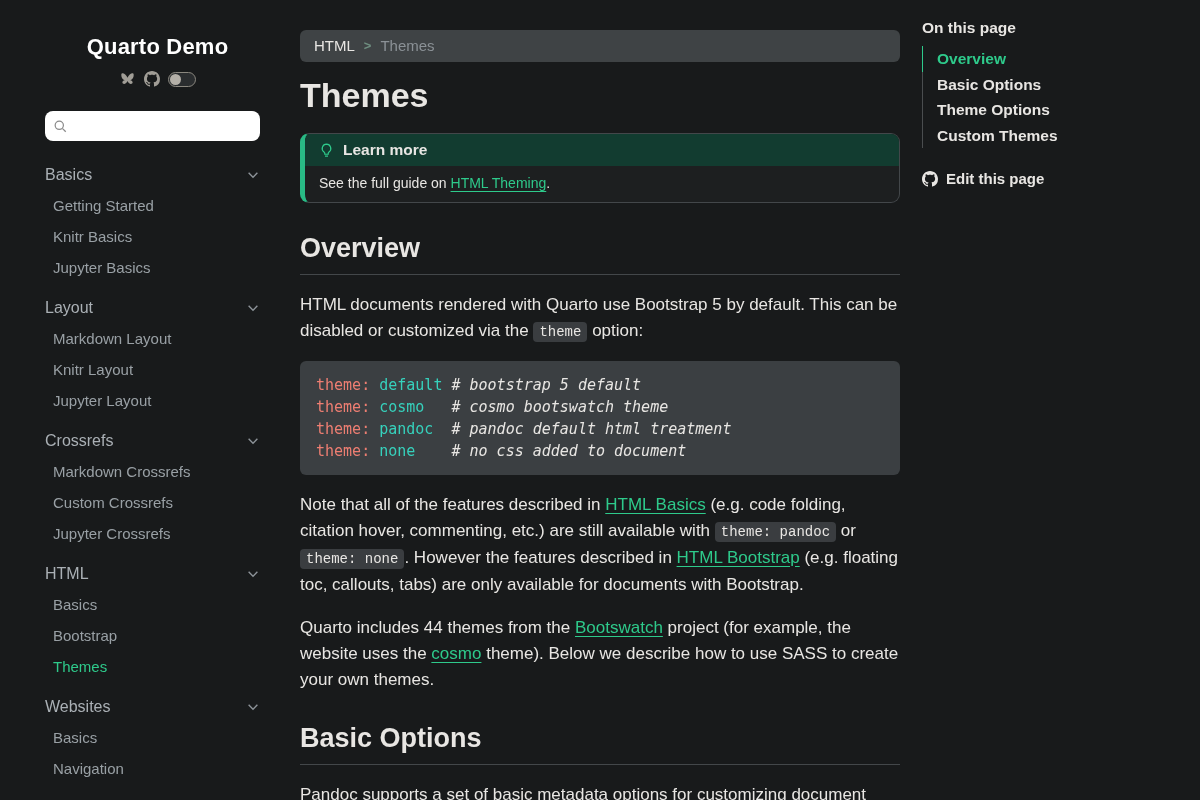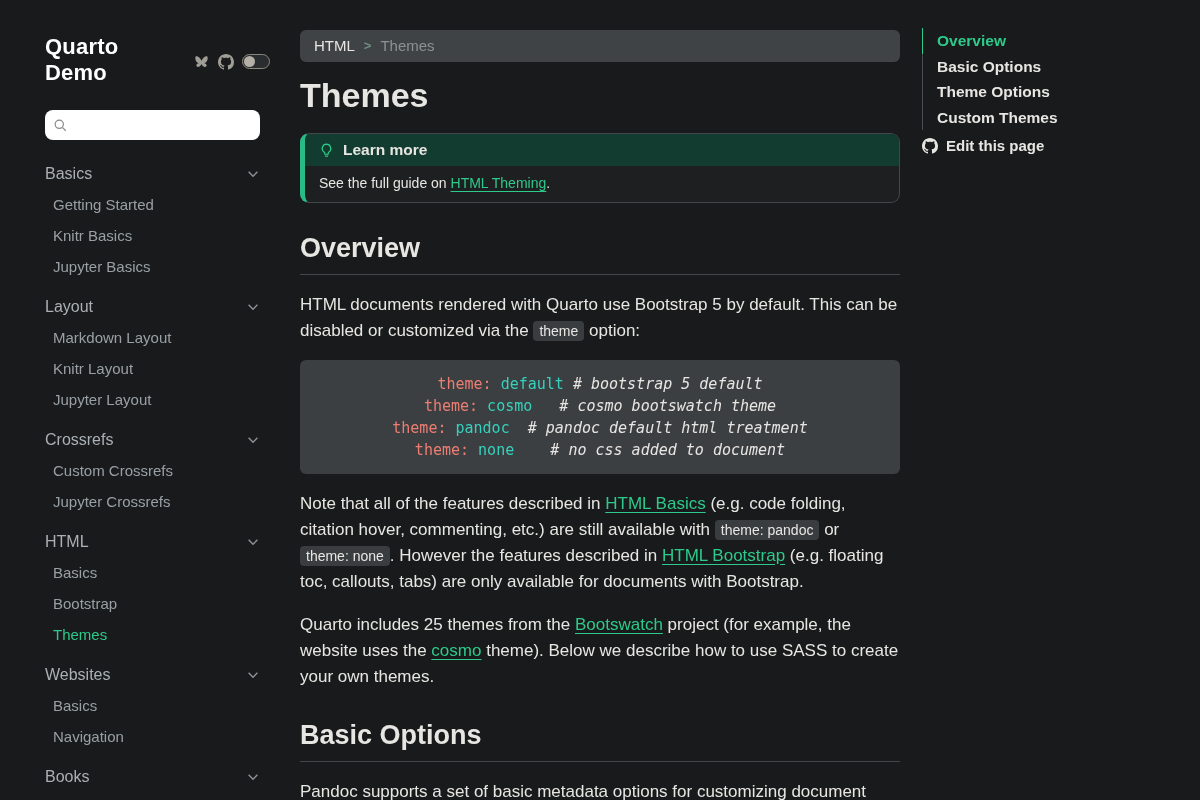--- a/index.html
+++ b/index.html
@@ -11,21 +11,21 @@
   }
   *{box-sizing:border-box;}
   html,body{margin:0;padding:0;}
   body{
     width:1200px;height:800px;overflow:hidden;position:relative;
     background:var(--bg);color:var(--text);
     font-family:"Liberation Sans",sans-serif;
   }
   
   .sidebar{position:absolute;left:0;top:0;width:290px;height:800px;padding:34px 20px 0 45px;}
-  .side-head{display:flex;align-items:center;gap:8px;}
+  .side-head{display:flex;align-items:center;gap:8px;flex-direction:column;}
   .side-title{font-size:22px;font-weight:700;color:#ffffff;letter-spacing:.2px;cursor:pointer;}
   .head-icons{display:flex;align-items:center;gap:8px;margin-top:3px;}
   .head-icons svg{display:block;}
   .toggle{display:inline-block;width:28px;height:15px;border:1px solid #8a877f;border-radius:9px;background:#2a2d2f;position:relative;cursor:pointer;}
   .toggle .knob{position:absolute;left:1px;top:1px;width:11px;height:11px;border-radius:50%;background:#b4b0a8;}
   .searchbox{margin-top:24px;width:215px;height:30px;background:#ffffff;border-radius:8px;display:flex;align-items:center;padding:0 8px;gap:6px;}
   .searchbox input{border:none;outline:none;background:transparent;flex:1;font-size:14px;color:#333;min-width:0;}
   .nav{margin-top:22px;}
   .nav-section{margin-top:16px;}
   .nav-section:first-child{margin-top:0;}
@@ -44,33 +44,33 @@
   h1{font-size:34px;font-weight:700;margin:14px 0 0 0;color:var(--text);}
   .callout{margin-top:18px;border:1px solid var(--border);border-left:5px solid #29ba85;border-radius:9px;overflow:hidden;background:var(--callout-body-bg);}
   .callout-header{background:var(--callout-header-bg);padding:7px 14px;display:flex;align-items:center;gap:9px;font-weight:700;font-size:15.5px;}
   .bulb{width:15px;height:15px;}
   .bulb path{fill:none;stroke:var(--accent);stroke-width:1.3;}
   .callout-body{padding:9px 14px 11px 14px;font-size:14px;}
   h2{font-size:27px;font-weight:700;margin:30px 0 0 0;color:var(--text);}
   .rule{border:none;border-top:1px solid var(--border);margin:10px 0 0 0;}
   p{font-size:17px;line-height:26px;margin:17px 0 0 0;}
   .link{color:var(--accent);text-decoration:underline;text-underline-offset:3px;cursor:pointer;}
-  .ic{font-family:Liberation Sans, sans-serif;font-size:14px;background:var(--inline-code-bg);padding:2px 6px;border-radius:4px;white-space:pre;}
-  .codeblock{margin:16px 0 0 0;background:var(--code-bg);border-radius:6px;padding:13px 16px;font-family:"DejaVu Sans Mono",monospace;font-size:15px;line-height:22px;white-space:pre;text-align:center;}
+  .ic{font-family:Liberation Mono, monospace;font-size:14px;background:var(--inline-code-bg);padding:2px 6px;border-radius:4px;white-space:pre;}
+  .codeblock{margin:16px 0 0 0;background:var(--code-bg);border-radius:6px;padding:13px 16px;font-family:"DejaVu Sans Mono",monospace;font-size:15px;line-height:22px;white-space:pre;}
   .code-line{height:22px;}
   .tok-key{color:var(--code-key);}
   .tok-val{color:var(--code-val);}
   .tok-com{color:var(--text);font-style:italic;}
   
   .toc{position:absolute;left:922px;top:0;width:262px;padding-top:19px;}
   .toc-title{font-size:15.5px;font-weight:700;color:var(--text);}
   .toc-list{list-style:none;margin:9px 0 0 0;padding:0 0 0 0;border-left:1px solid #4a4d4f;}
   .toc-item{font-size:15.5px;font-weight:600;line-height:25.5px;padding-left:14px;color:var(--text);cursor:pointer;}
   .toc-item.active{color:var(--accent);border-left:1px solid var(--accent);margin-left:-1px;}
-  .edit-line{margin-top:7px;display:flex;align-items:center;gap:8px;font-size:15px;font-weight:700;color:var(--text);cursor:pointer;}
+  .edit-line{margin-top:22px;display:flex;align-items:center;gap:8px;font-size:15px;font-weight:700;color:var(--text);cursor:pointer;}
   .gh{display:block;}
 </style>
 </head>
 <body>
 
 <aside class="sidebar">
   <div class="side-head">
     <span class="side-title">Quarto Demo</span>
     <span class="head-icons">
       <svg width="17" height="16" viewBox="0 0 24 24">
@@ -114,20 +114,21 @@
         <div class="nav-item">Knitr Layout</div>
         <div class="nav-item">Jupyter Layout</div>
       </div>
       <div class="nav-section">
         <div class="nav-sec-row">
           <span class="nav-sec-label">Crossrefs</span>
           <svg class="chev" viewBox="0 0 16 16">
             <polyline points="3,5.5 8,10.5 13,5.5"></polyline>
           </svg>
         </div>
+        <div class="nav-item">Markdown Crossrefs</div>
         <div class="nav-item">Custom Crossrefs</div>
         <div class="nav-item">Jupyter Crossrefs</div>
       </div>
       <div class="nav-section">
         <div class="nav-sec-row">
           <span class="nav-sec-label">HTML</span>
           <svg class="chev" viewBox="0 0 16 16">
             <polyline points="3,5.5 8,10.5 13,5.5"></polyline>
           </svg>
         </div>
@@ -180,29 +181,30 @@
 
   <h2>Overview</h2>
   <hr class="rule">
 
   <p><span>HTML documents rendered with Quarto use Bootstrap 5 by default. This can be disabled or customized via the </span><span class="ic">theme</span><span> option:</span></p>
 
   <div class="codeblock"><div class="code-line"><span class="tok-key">theme:</span><span> </span><span class="tok-val">default</span><span> </span><span class="tok-com"># bootstrap 5 default</span></div><div class="code-line"><span class="tok-key">theme:</span><span> </span><span class="tok-val">cosmo</span><span>   </span><span class="tok-com"># cosmo bootswatch theme</span></div><div class="code-line"><span class="tok-key">theme:</span><span> </span><span class="tok-val">pandoc</span><span>  </span><span class="tok-com"># pandoc default html treatment</span></div><div class="code-line"><span class="tok-key">theme:</span><span> </span><span class="tok-val">none</span><span>    </span><span class="tok-com"># no css added to document</span></div></div>
 
   <p><span>Note that all of the features described in </span><span class="link">HTML Basics</span><span> (e.g. code folding, citation hover, commenting, etc.) are still available with </span><span class="ic">theme: pandoc</span><span> or </span><span class="ic">theme: none</span><span>. However the features described in </span><span class="link">HTML Bootstrap</span><span> (e.g. floating toc, callouts, tabs) are only available for documents with Bootstrap.</span></p>
 
-  <p><span>Quarto includes 25 themes from the </span><span class="link">Bootswatch</span><span> project (for example, the website uses the </span><span class="link">cosmo</span><span> theme). Below we describe how to use SASS to create your own themes.</span></p>
+  <p><span>Quarto includes 44 themes from the </span><span class="link">Bootswatch</span><span> project (for example, the website uses the </span><span class="link">cosmo</span><span> theme). Below we describe how to use SASS to create your own themes.</span></p>
 
   <h2>Basic Options</h2>
   <hr class="rule">
 
   <p><span>Pandoc supports a set of basic metadata options for customizing document appearance without directly using CSS. These options are available for both the</span></p>
 </main>
 
 <aside class="toc">
+  <div class="toc-title">On this page</div>
   <ul class="toc-list" id="toclist">
       <li class="toc-item active">Overview</li>
       <li class="toc-item">Basic Options</li>
       <li class="toc-item">Theme Options</li>
       <li class="toc-item">Custom Themes</li>
     </ul>
   <div class="edit-line">
     <svg class="gh" width="16" height="16" viewBox="0 0 16 16">
       <path fill="#e8e6e3" d="M8 0C3.58 0 0 3.58 0 8c0 3.54 2.29 6.53 5.47 7.59.4.07.55-.17.55-.38 0-.19-.01-.82-.01-1.49-2.01.37-2.53-.49-2.69-.94-.09-.23-.48-.94-.82-1.13-.28-.15-.68-.52-.01-.53.63-.01 1.08.58 1.23.82.72 1.21 1.87.87 2.33.66.07-.52.28-.87.51-1.07-1.78-.2-3.64-.89-3.64-3.95 0-.87.31-1.59.82-2.15-.08-.2-.36-1.02.08-2.12 0 0 .67-.21 2.2.82.64-.18 1.32-.27 2-.27.68 0 1.36.09 2 .27 1.53-1.04 2.2-.82 2.2-.82.44 1.1.16 1.92.08 2.12.51.56.82 1.27.82 2.15 0 3.07-1.87 3.75-3.65 3.95.29.25.54.73.54 1.48 0 1.07-.01 1.93-.01 2.2 0 .21.15.46.55.38A8.012 8.012 0 0 0 16 8c0-4.42-3.58-8-8-8z"></path>
     </svg>

